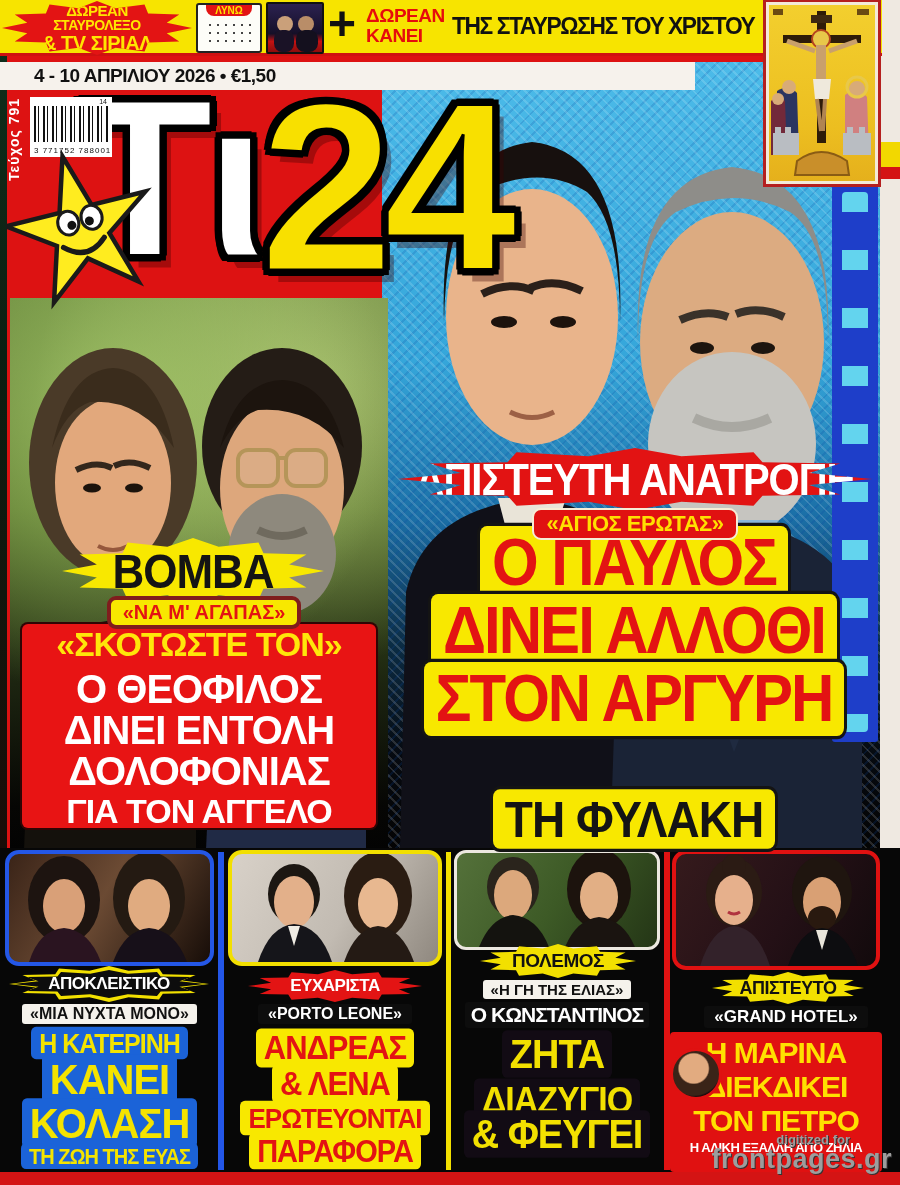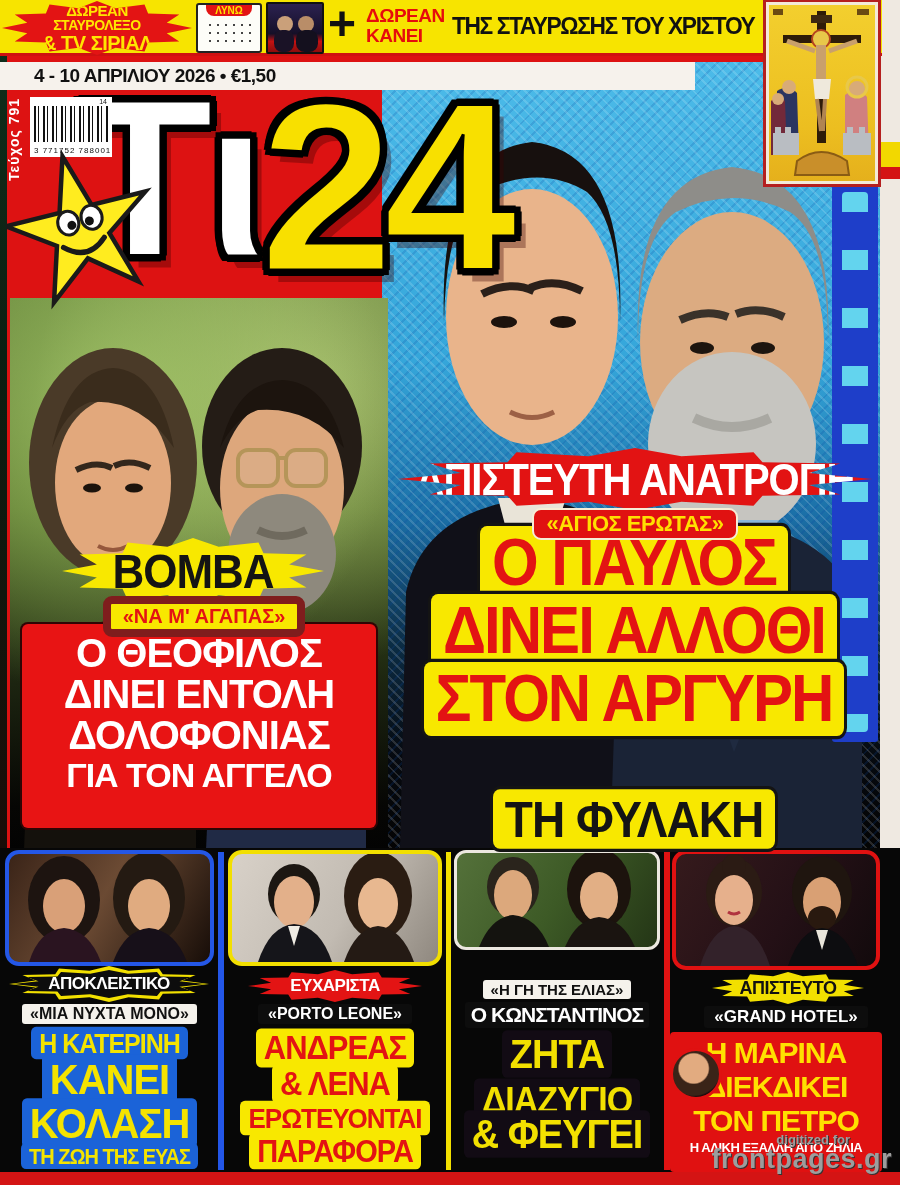--- a/index.html
+++ b/index.html
@@ -211,24 +211,25 @@
     <span class="ybox nowrap" style="font-size:60px;line-height:66px;">ΣΤΟΝ ΑΡΓΥΡΗ</span>
   </div>
   <div class="centerline" style="left:384px;right:16px;top:792px;z-index:32;">
     <span class="bbox nowrap" style="font-size:46px;line-height:54px;">ΤΗ ΦΥΛΑΚΗ</span>
   </div>
 
   <div class="abs burst" style="left:62px;top:538px;width:262px;height:66px;background:#f8e800;z-index:32;filter:drop-shadow(3px 3px 0 #000);">
     <span style="color:#141414;font-size:44px;letter-spacing:-1px;transform:scaleY(1.1);display:inline-block;">ΒΟΜΒΑ</span>
   </div>
   <div class="centerline" style="left:20px;right:512px;top:596px;z-index:33;">
-    <span class="pill" style="background:#f8e800;border:8px solid #7f1d1d;color:#e31313;font-size:20px;">«ΝΑ Μ' ΑΓΑΠΑΣ»</span>
+    <span class="pill" style="background:#f8e800;border:4px solid #7f1d1d;color:#e31313;font-size:20px;">«ΝΑ Μ' ΑΓΑΠΑΣ»</span>
   </div>
   <div class="abs" style="left:22px;top:624px;width:354px;height:204px;background:#e81414;border-radius:6px;z-index:32;
               box-shadow:0 0 0 2px #300404;text-align:center;padding-top:2px;">
+    <div class="nowrap" style="color:#ffe60a;font-size:34px;line-height:36px;letter-spacing:-1px;">«ΣΚΟΤΩΣΤΕ ΤΟΝ»</div>
     <div class="nowrap" style="color:#fff;font-size:40px;line-height:41px;letter-spacing:-1px;margin-top:7px;">Ο ΘΕΟΦΙΛΟΣ</div>
     <div class="nowrap" style="color:#fff;font-size:40px;line-height:41px;letter-spacing:-1px;">ΔΙΝΕΙ ΕΝΤΟΛΗ</div>
     <div class="nowrap" style="color:#fff;font-size:40px;line-height:41px;letter-spacing:-1px;">ΔΟΛΟΦΟΝΙΑΣ</div>
     <div class="nowrap" style="color:#fff;font-size:34px;line-height:38px;letter-spacing:-1px;">ΓΙΑ ΤΟΝ ΑΓΓΕΛΟ</div>
   </div>
 
   <div class="abs" style="left:0;top:848px;width:900px;height:324px;background:#070707;z-index:20;">
 
     <div class="abs" style="left:218px;top:4px;width:6px;height:318px;background:#2356e8;"></div>
     <div class="abs" style="left:446px;top:4px;width:5px;height:318px;background:#f2e000;"></div>
@@ -304,20 +305,23 @@
       <div style="position:absolute;left:2px;top:2px;right:2px;height:100px;border:3px solid #ece8e0;border-radius:12px;overflow:hidden;
                   background:linear-gradient(120deg,#54713a 0%,#3d5a26 50%,#243616 100%);">
         <svg width="202" height="94" viewBox="0 0 202 94">
           <ellipse cx="56" cy="34" rx="26" ry="30" fill="#2a241c"></ellipse>
           <ellipse cx="56" cy="42" rx="19" ry="25" fill="#dca87c"></ellipse>
           <path d="M22,94 Q34,64 56,62 Q80,64 92,94 Z" fill="#14130f"></path>
           <ellipse cx="142" cy="36" rx="32" ry="40" fill="#1c130d"></ellipse>
           <ellipse cx="142" cy="44" rx="19" ry="25" fill="#e2af85"></ellipse>
           <path d="M108,94 Q120,66 142,64 Q166,66 178,94 Z" fill="#1a1410"></path>
         </svg>
+      </div>
+      <div class="abs burst" style="left:28px;top:96px;width:156px;height:34px;background:#f2e000;filter:drop-shadow(2px 2px 0 #000);">
+        <span class="nowrap" style="color:#111;font-size:19px;letter-spacing:-0.5px;">ΠΟΛΕΜΟΣ</span>
       </div>
       <div class="centerline" style="top:132px;">
         <span class="pill nowrap" style="background:#f5f2ec;color:#111;font-size:15px;border-radius:3px;padding:1px 8px;">«Η ΓΗ ΤΗΣ ΕΛΙΑΣ»</span>
       </div>
       <div class="centerline" style="top:154px;">
         <span class="pill nowrap" style="background:#0d0d0d;color:#fff;font-size:21px;border-radius:3px;padding:1px 6px;letter-spacing:-1px;">Ο ΚΩΝΣΤΑΝΤΙΝΟΣ</span>
       </div>
       <div class="centerline" style="top:184px;">
         <span class="pline" style="background:#120b14;color:#f2e000;font-size:38px;line-height:44px;">ΖΗΤΑ</span>
       </div>

